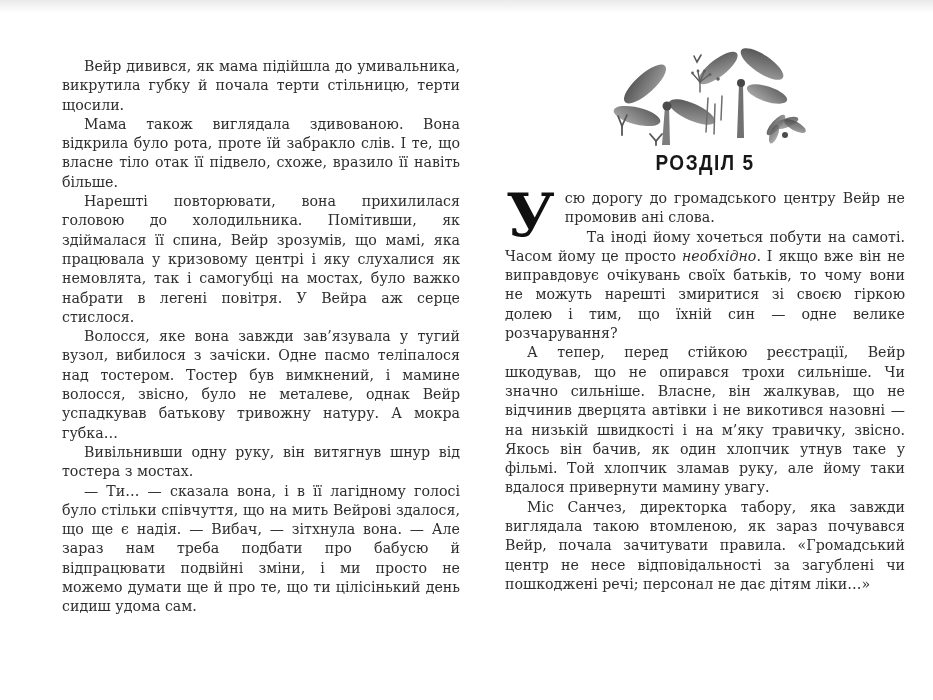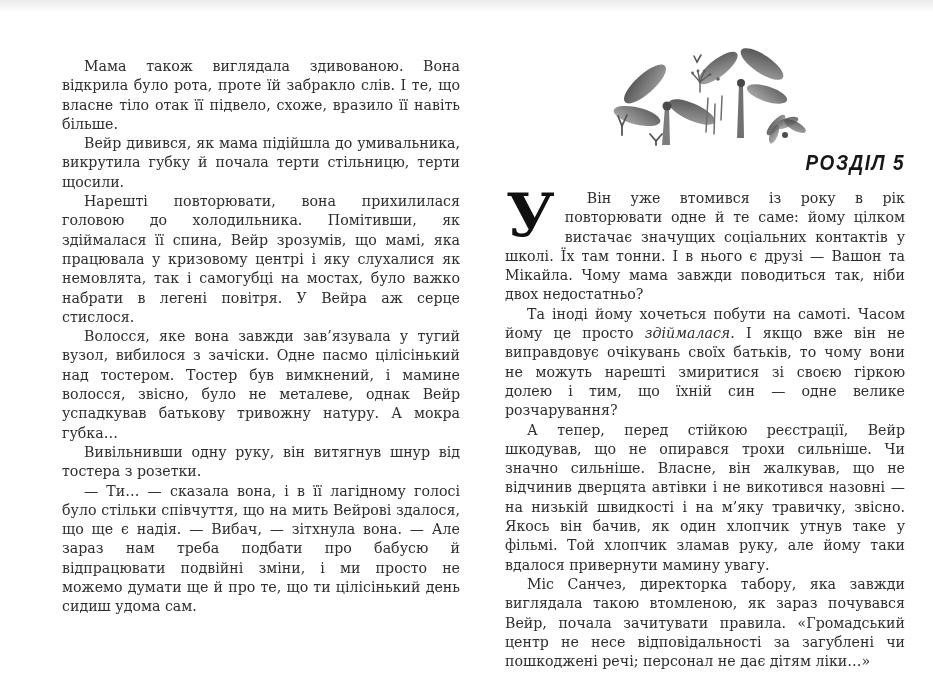--- a/index.html
+++ b/index.html
@@ -25,21 +25,21 @@
     text-align: justify;
     color: #2e2e2e;
   }
   .page-text p { margin: 0; }
   .para { text-indent: 1.55em; }
   .para em { font-style: italic; }
   .para-first { text-indent: 0; }
 
   .left-text { position: absolute; top: 57px; left: 0; width: 398px; }
 
-  .chapter-head { position: absolute; top: 46px; left: 0; width: 400px; text-align: right; font-style: italic; }
+  .chapter-head { position: absolute; top: 46px; left: 0; width: 400px; text-align: center; }
   .chapter-illustration { display: block; margin: 0 auto; }
   .chapter-title {
     margin-top: 2px;
     font-family: "Liberation Sans", sans-serif;
     font-weight: 700;
     font-size: 19px;
     letter-spacing: 1.5px;
     color: #171717;
     transform: scaleY(1.12);
   }
@@ -56,25 +56,25 @@
     color: #101010;
   }
 </style>
 </head>
 <body>
 
 <div class="scan-edge"></div>
 
 <div class="page page-left">
   <div class="page-text left-text">
+      <p class="para"><span>Вейр дивився, як мама підійшла до умивальника, викрутила губку й почала терти стільницю, терти щосили.</span></p>
       <p class="para"><span>Мама також виглядала здивованою. Вона відкрила було рота, проте їй забракло слів. І те, що власне тіло отак її підвело, схоже, вразило її навіть більше.</span></p>
-      <p class="para"><span>Вейр дивився, як мама підійшла до умивальника, викрутила губку й почала терти стільницю, терти щосили.</span></p>
       <p class="para"><span>Нарешті повторювати, вона прихилилася головою до холодильника. Помітивши, як здіймалася її спина, Вейр зрозумів, що мамі, яка працювала у кризовому центрі і яку слухалися як немовлята, так і самогубці на мостах, було важко набрати в легені повітря. У Вейра аж серце стислося.</span></p>
-      <p class="para"><span>Волосся, яке вона завжди зав’язувала у тугий вузол, вибилося з зачіски. Одне пасмо цілісінький над тостером. Тостер був вимкнений, і мамине волосся, звісно, було не металеве, однак Вейр успадкував батькову тривожну натуру. А мокра губка…</span></p>
-      <p class="para"><span>Вивільнивши одну руку, він витягнув шнур від тостера з розетки.</span></p>
+      <p class="para"><span>Волосся, яке вона завжди зав’язувала у тугий вузол, вибилося з зачіски. Одне пасмо теліпалося над тостером. Тостер був вимкнений, і мамине волосся, звісно, було не металеве, однак Вейр успадкував батькову тривожну натуру. А мокра губка…</span></p>
+      <p class="para"><span>Вивільнивши одну руку, він витягнув шнур від тостера з мостах.</span></p>
       <p class="para"><span>— Ти… — сказала вона, і в її лагідному голосі було стільки співчуття, що на мить Вейрові здалося, що ще є надія. — Вибач, — зітхнула вона. — Але зараз нам треба подбати про бабусю й відпрацювати подвійні зміни, і ми просто не можемо думати ще й про те, що ти цілісінький день сидиш удома сам.</span></p>
     </div>
 </div>
 
 <div class="page page-right">
 
   <div class="chapter-head">
     <svg class="chapter-illustration" width="218" height="104" viewBox="0 0 218 104" xmlns="http://www.w3.org/2000/svg">
       <defs>
         <linearGradient id="leafg" x1="0" y1="0" x2="1" y2="1">
@@ -141,21 +141,20 @@
         <ellipse cx="199" cy="80" rx="12" ry="4.5" fill="url(#leafg)" opacity="0.85" transform="rotate(28 199 80)"></ellipse>
         <ellipse cx="178" cy="88" rx="10" ry="4" fill="url(#leafg2)" opacity="0.8" transform="rotate(-70 178 88)"></ellipse>
         <circle cx="189" cy="89" r="3" fill="#4c4c4c"></circle>
       </g>
     </svg>
     <div class="chapter-title">РОЗДІЛ 5</div>
   </div>
 
   <div class="page-text right-text">
     <p class="para para-first">
-      <span class="dropcap">У</span>
+      <span class="dropcap">У</span><span>сю дорогу до громадського центру Вейр не промовив ані слова.</span>
     </p>
-  <p class="para"><span>Він уже втомився із року в рік повторювати одне й те саме: йому цілком вистачає значущих соціальних контактів у школі. Їх там тонни. І в нього є друзі — Вашон та Мікайла. Чому мама завжди поводиться так, ніби двох недостатньо?</span></p>
-      <p class="para"><span>Та іноді йому хочеться побути на самоті. Часом йому це просто </span><em>здіймалася</em><span>. І якщо вже він не виправдовує очікувань своїх батьків, то чому вони не можуть нарешті змиритися зі своєю гіркою долею і тим, що їхній син — одне велике розчарування?</span></p>
+      <p class="para"><span>Та іноді йому хочеться побути на самоті. Часом йому це просто </span><em>необхідно</em><span>. І якщо вже він не виправдовує очікувань своїх батьків, то чому вони не можуть нарешті змиритися зі своєю гіркою долею і тим, що їхній син — одне велике розчарування?</span></p>
       <p class="para"><span>А тепер, перед стійкою реєстрації, Вейр шкодував, що не опирався трохи сильніше. Чи значно сильніше. Власне, він жалкував, що не відчинив дверцята автівки і не викотився назовні — на низькій швидкості і на м’яку травичку, звісно. Якось він бачив, як один хлопчик утнув таке у фільмі. Той хлопчик зламав руку, але йому таки вдалося привернути мамину увагу.</span></p>
       <p class="para"><span>Міс Санчез, директорка табору, яка завжди виглядала такою втомленою, як зараз почувався Вейр, почала зачитувати правила. «Громадський центр не несе відповідальності за загублені чи пошкоджені речі; персонал не дає дітям ліки…»</span></p>
     </div>
 
 </div>
 
 </body></html>

